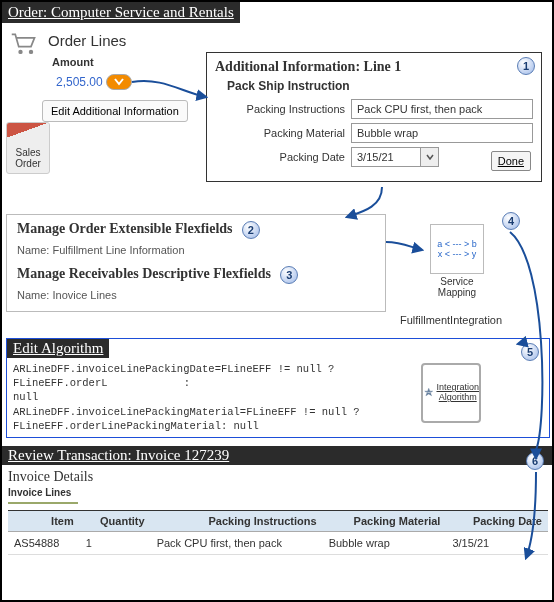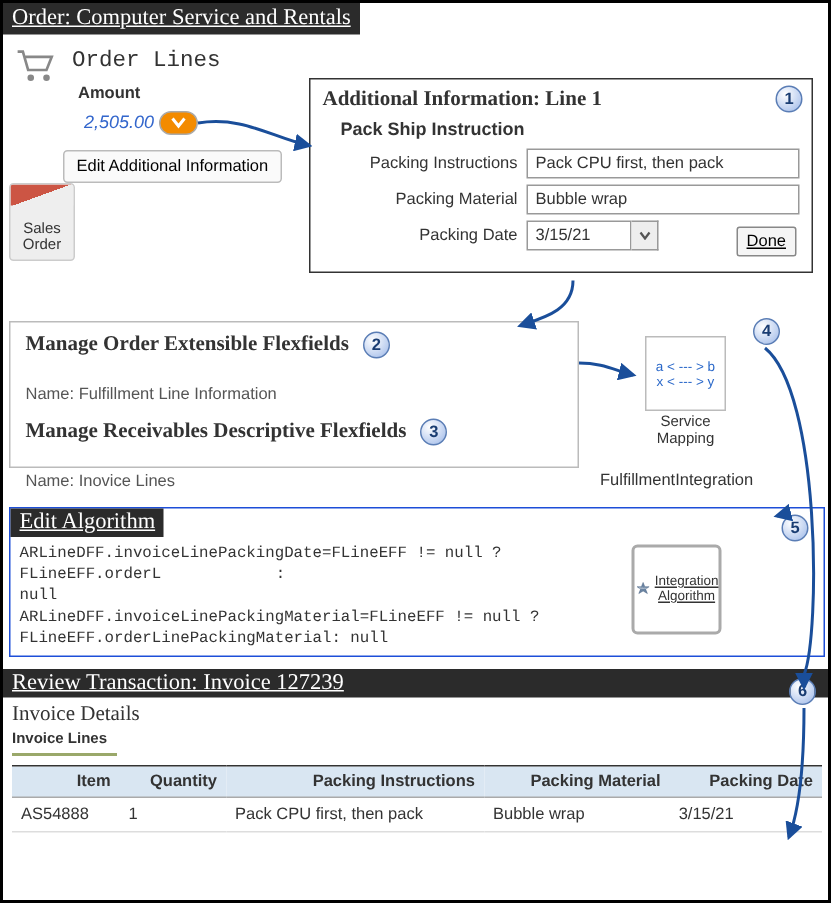--- a/index.html
+++ b/index.html
@@ -27,35 +27,35 @@
     text-decoration: underline;
   }
   .order-section {
     position: relative;
     height: 190px;
   }
   .order-title { position:absolute; top:0; left:0; }
   .order-lines-label {
     position: absolute;
     top: 30px; left: 46px;
-    font-family: Liberation Mono, monospace;
+    font-family: Liberation Sans, sans-serif;
     font-size: 15px;
     color: #333;
   }
   .cart-icon {
     position:absolute; top:30px; left:8px;
     width:28px; height:24px;
   }
   .amount-label {
     position:absolute; top:54px; left:50px;
     font-weight:bold; font-size:11px;
   }
   .amount-row {
     position:absolute; top:72px; left:54px;
-    display:flex; gap:3px;font-style:italic;
+    display:flex; align-items:center; gap:3px;
   }
   .amount-val { color:#3366cc; font-size:12px; }
   .dropdown-btn {
     width:26px; height:16px; background:#f38b00;
     border:1px solid #aaa; border-radius:8px;
     display:inline-flex; align-items:center; justify-content:center;
   }
   .edit-btn {
     position:absolute; top:98px; left:40px;
     padding:4px 8px; border:1px solid #bbb; border-radius:3px;
@@ -112,21 +112,21 @@
     display:inline-flex; align-items:center; justify-content:center;
   }
   .badge-abs { position:absolute; }
 
   .flex-panel {
     position:absolute; top:212px; left:4px;
     width:380px; height:98px;
     border:1px solid #bbb; padding:6px 10px;
   }
   .flex-head { font-weight:bold; font-family:Georgia,serif; font-size:14px; display:inline; }
-  .flex-sub { font-size:11px; color:#555; margin-top:18px; }
+  .flex-sub { font-size:11px; color:#555; margin-top:5px; }
   .flex-block2 { margin-top:10px; }
 
   .service-map {
     position:absolute; top:222px; left:420px;
     width:70px; text-align:center;
   }
   .service-icon {
     width:54px; height:50px; border:1px solid #bbb; margin:0 auto;
     display:flex; flex-direction:column; align-items:center; justify-content:center;
     background:#fff; font-size:9px; color:#2a68c9; padding:4px;

